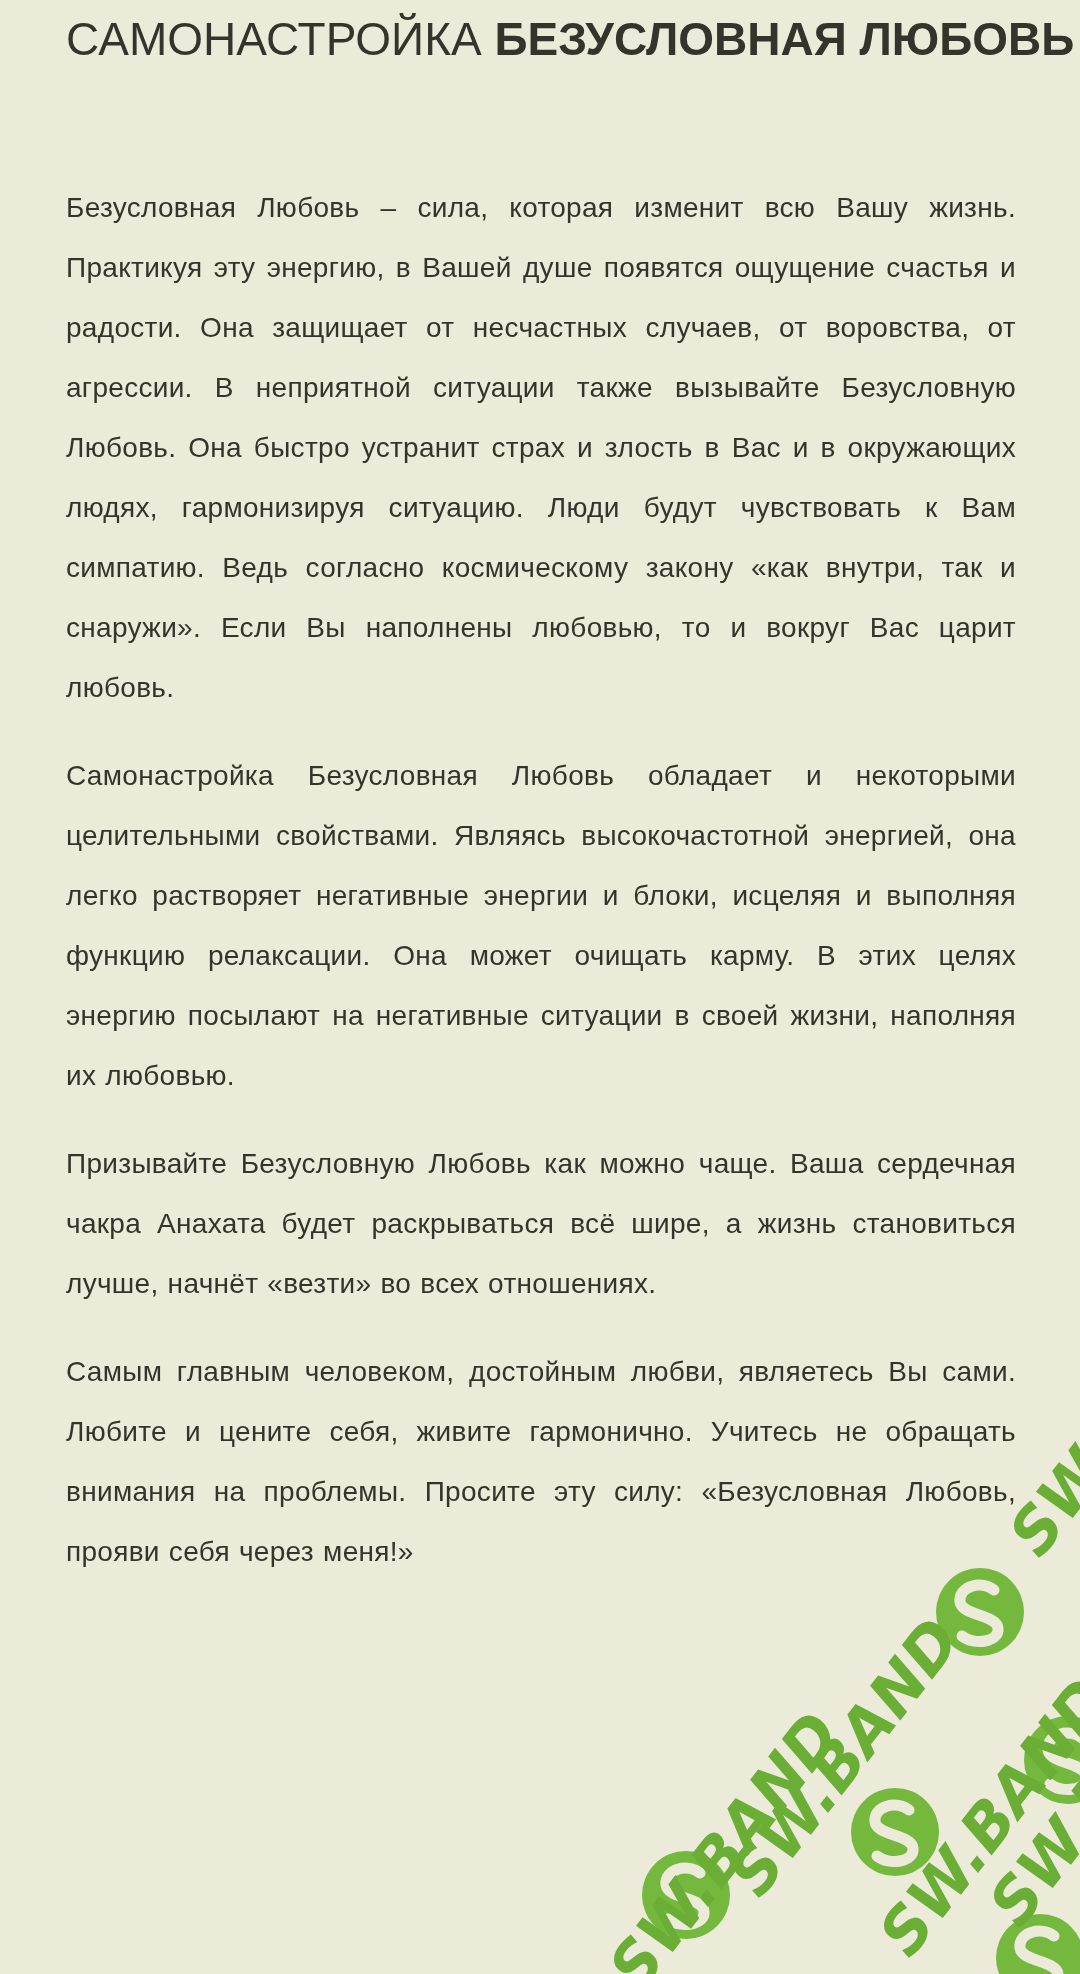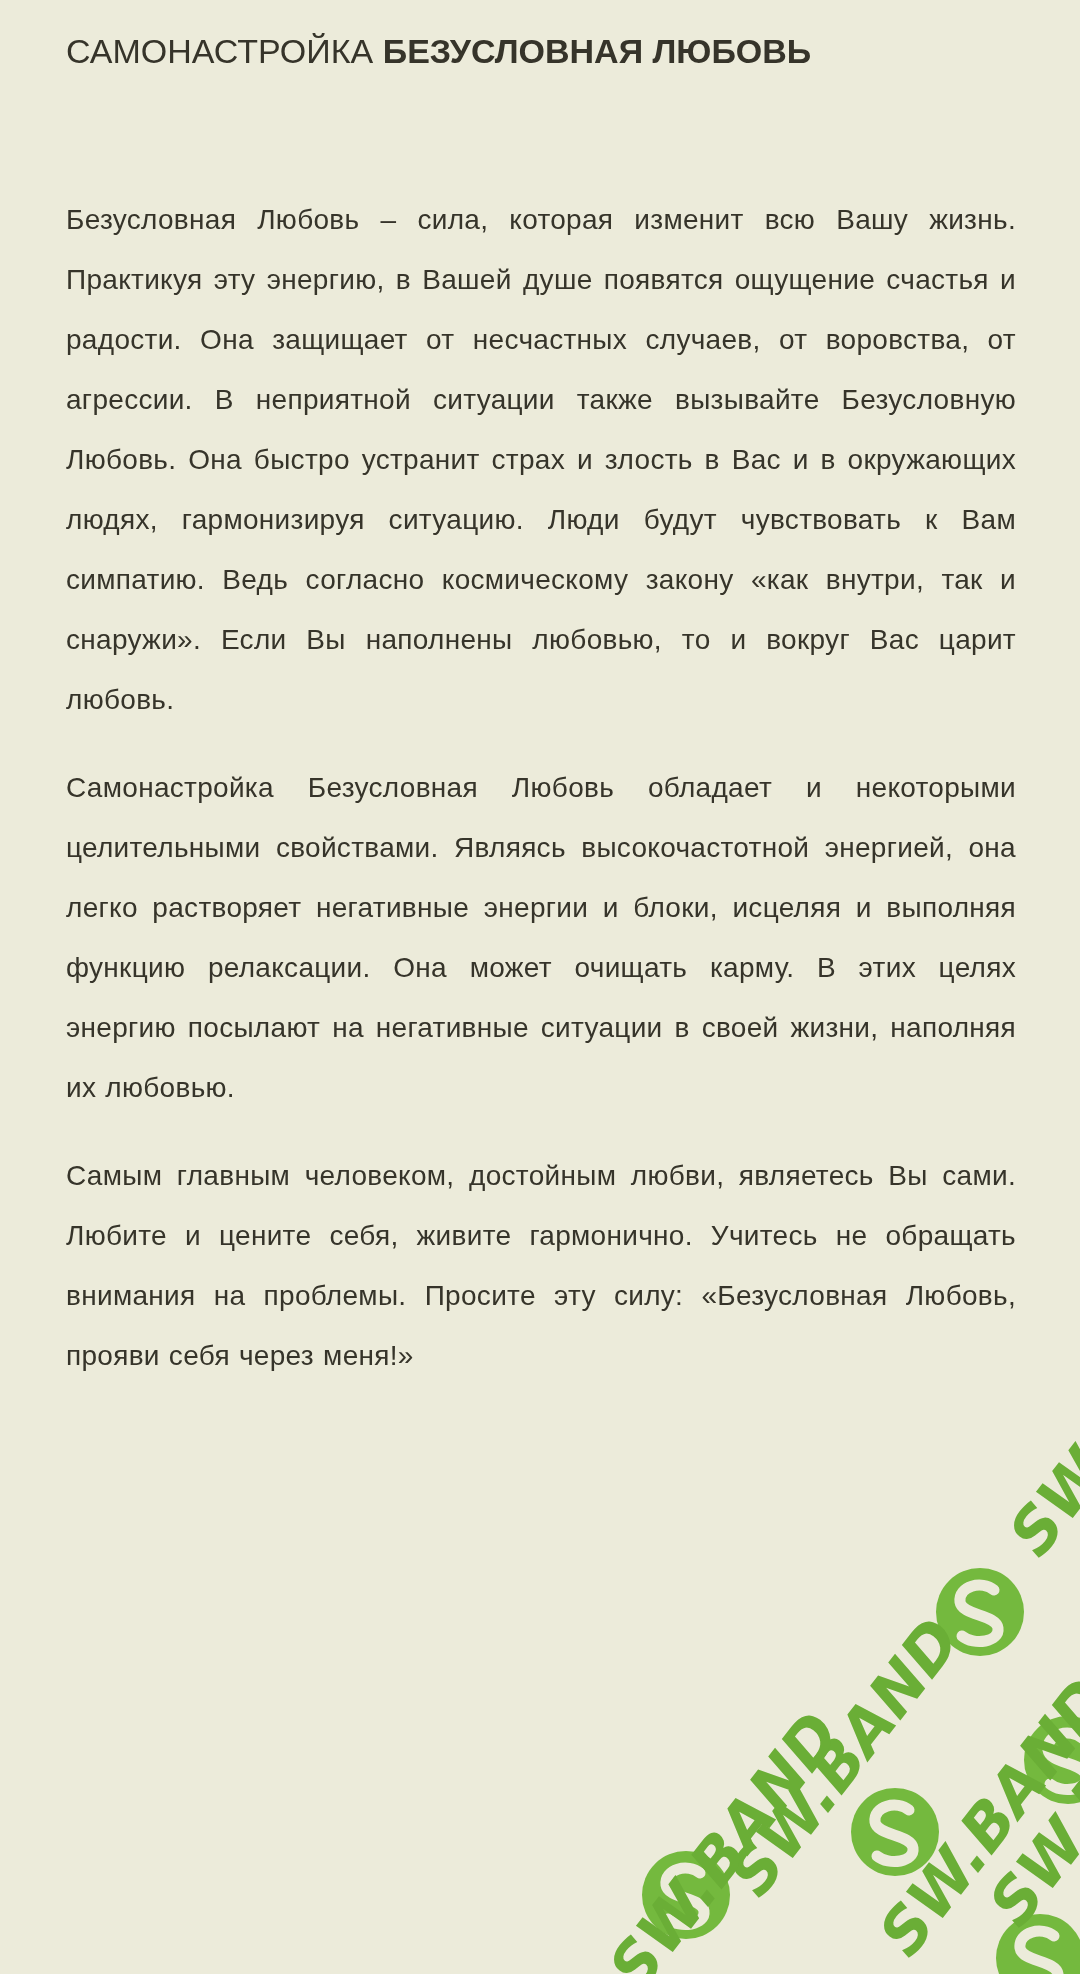--- a/index.html
+++ b/index.html
@@ -16,22 +16,22 @@
       color: #36342A;
     }
     .article {
       position: absolute;
       left: 66px;
       top: 0;
       width: 950px;
     }
     .title {
       margin: 0;
-      padding-top: 28px;
-      font-size: 34px;
+      padding-top: 16px;
+      font-size: 46px;
       line-height: 46px;
       font-weight: normal;
       text-transform: uppercase;
       letter-spacing: 0px;
       color: #36342A;
       white-space: nowrap;
     }
     .title .title-bold {
       font-weight: bold;
     }
@@ -57,20 +57,21 @@
   </style>
 </head>
 <body>
 
 <div class="article">
   <h1 class="title"><span>Самонастройка</span> <span class="title-bold">Безусловная Любовь</span></h1>
 
   <div class="body">
     <p class="para">Безусловная Любовь – сила, которая изменит всю Вашу жизнь. Практикуя эту энергию, в Вашей душе появятся ощущение счастья и радости. Она защищает от несчастных случаев, от воровства, от агрессии. В неприятной ситуации также вызывайте Безусловную Любовь. Она быстро устранит страх и злость в Вас и в окружающих людях, гармонизируя ситуацию. Люди будут чувствовать к Вам симпатию. Ведь согласно космическому закону «как внутри, так и снаружи». Если Вы наполнены любовью, то и вокруг Вас царит любовь.</p>
     <p class="para">Самонастройка Безусловная Любовь обладает и некоторыми целительными свойствами. Являясь высокочастотной энергией, она легко растворяет негативные энергии и блоки, исцеляя и выполняя функцию релаксации. Она может очищать карму. В этих целях энергию посылают на негативные ситуации в своей жизни, наполняя их любовью.</p>
+    <p class="para">Призывайте Безусловную Любовь как можно чаще. Ваша сердечная чакра Анахата будет раскрываться всё шире, а жизнь становиться лучше, начнёт «везти» во всех отношениях.</p>
     <p class="para">Самым главным человеком, достойным любви, являетесь Вы сами. Любите и цените себя, живите гармонично. Учитесь не обращать внимания на проблемы. Просите эту силу: «Безусловная Любовь, прояви себя через меня!»</p>
   </div>
 </div>
 
 <div class="watermark-layer">
   <svg width="1080" height="1974" viewBox="0 0 1080 1974" xmlns="http://www.w3.org/2000/svg">
     <defs>
       <g id="slogo">
         <circle cx="0" cy="0" r="44" fill="#74B93E"></circle>
         <path d="M14,-22 C2,-32 -22,-26 -20,-10 C-18,4 16,2 18,16 C20,30 -6,34 -18,24" fill="none" stroke="#ECEBDA" stroke-width="11" stroke-linecap="round"></path>

